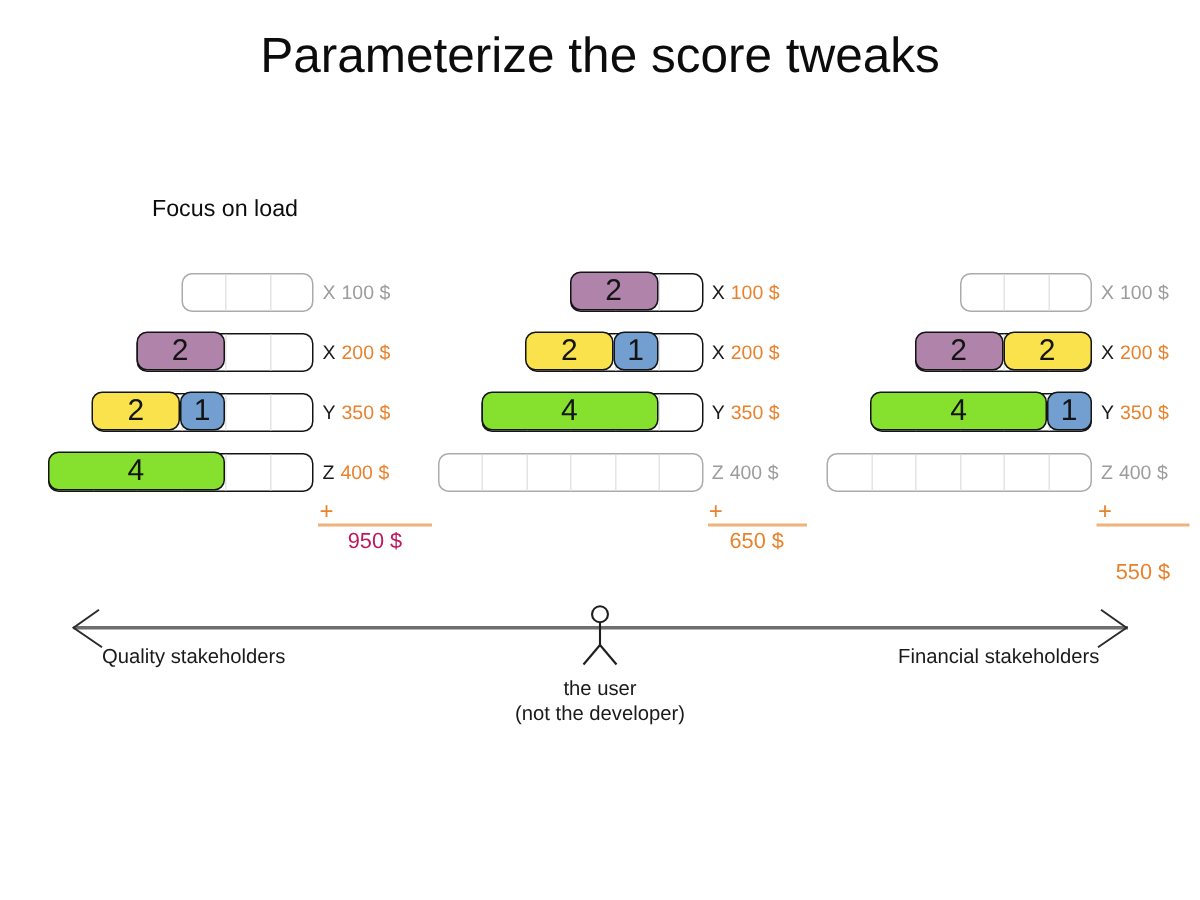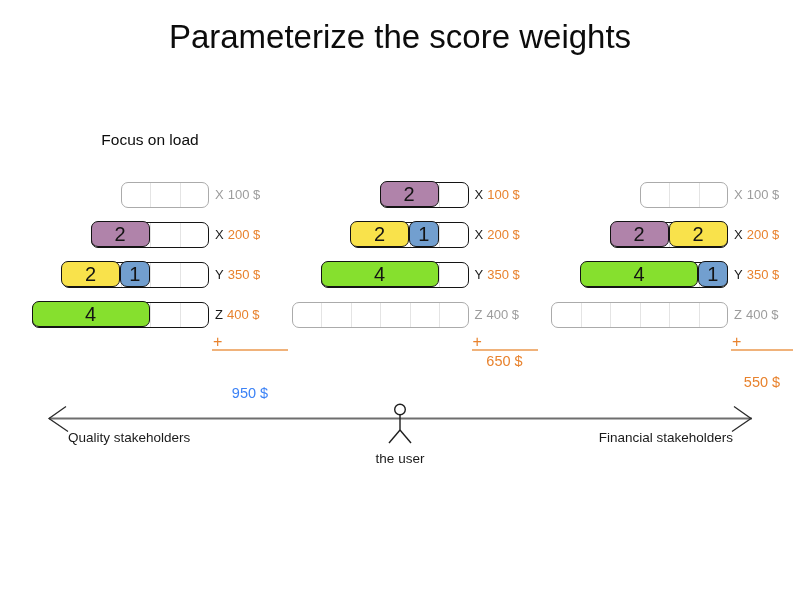--- a/index.html
+++ b/index.html
@@ -23,21 +23,21 @@
   .total{position:absolute;text-align:center;font-size:14.5px;}
   .axislabel{position:absolute;font-size:13.5px;color:#1a1a1a;white-space:nowrap;}
   .centerlabel{position:absolute;text-align:center;font-size:13.5px;color:#1a1a1a;line-height:17px;}
   svg{display:block;}
 </style>
 </head>
 <body>
 
 <div id="slide">
 
-  <div class="title">Parameterize the score weights</div>
+  <div class="title">Parameterize the score tweaks</div>
 
   <div id="columns" style="position:absolute;left:0;top:0;width:637px;height:600px;">
       <div class="colhead" style="left: 20px; top: 131px;">Focus on load</div>
       <div class="rowbox empty" style="left: 120.5px; top: 181.5px; width: 88.5px; height: 26px;">
         <div class="sep" style="left: 28.5px;"></div>
         <div class="sep" style="left: 58px;"></div>
       </div>
       <div class="rowlabel" style="left: 215px; top: 181.5px;"><div style="display: inline; color: rgb(156, 156, 156);">X</div><div class="amt" style="display: inline; color: rgb(156, 156, 156);">100 $</div></div>
       <div class="rowbox filled" style="left: 91px; top: 221.5px; width: 118px; height: 26px;">
         <div class="sep" style="left: 28.5px;"></div>
@@ -59,21 +59,21 @@
         <div class="sep" style="left: 28.5px;"></div>
         <div class="sep" style="left: 58px;"></div>
         <div class="sep" style="left: 87.5px;"></div>
         <div class="sep" style="left: 117px;"></div>
         <div class="sep" style="left: 146.5px;"></div>
         <div class="block" style="left: -1.5px; top: -1.5px; width: 118px; height: 26px; background: rgb(134, 224, 46);">4</div>
       </div>
       <div class="rowlabel" style="left: 215px; top: 301.5px;"><div style="display: inline; color: rgb(26, 26, 26);">Z</div><div class="amt" style="display: inline; color: rgb(232, 130, 45);">400 $</div></div>
       <div class="plus" style="left: 213px; top: 334px; color: rgb(232, 130, 45);">+</div>
       <div class="sumline" style="left: 212px; top: 348.5px; width: 76px; background: rgb(240, 178, 122);"></div>
-      <div class="total" style="left: 212px; top: 353px; width: 76px; color: #3b82f6; margin-top: 32px;">950 $</div>
+      <div class="total" style="left: 212px; top: 353px; width: 76px; color: #be185d;">950 $</div>
       <div class="rowbox filled" style="left: 380px; top: 181.5px; width: 88.5px; height: 26px;">
         <div class="sep" style="left: 28.5px;"></div>
         <div class="sep" style="left: 58px;"></div>
         <div class="block" style="left: -1.5px; top: -1.5px; width: 59px; height: 26px; background: rgb(176, 131, 170);">2</div>
       </div>
       <div class="rowlabel" style="left: 474.5px; top: 181.5px;"><div style="display: inline; color: rgb(26, 26, 26);">X</div><div class="amt" style="display: inline; color: rgb(232, 130, 45);">100 $</div></div>
       <div class="rowbox filled" style="left: 350.5px; top: 221.5px; width: 118px; height: 26px;">
         <div class="sep" style="left: 28.5px;"></div>
         <div class="sep" style="left: 58px;"></div>
         <div class="sep" style="left: 87.5px;"></div>
@@ -145,15 +145,16 @@
       <line x1="400" y1="35" x2="411" y2="48" stroke="#1e1e1e" stroke-width="1.4"></line>
       <circle cx="400" cy="14.5" r="5.3" fill="#ffffff" stroke="#1e1e1e" stroke-width="1.4"></circle>
     </g>
   </svg>
 
   <div class="axislabel" style="left:68px;top:430px;">Quality stakeholders</div>
   <div class="axislabel" style="right:67px;top:430px;">Financial stakeholders</div>
 
   <div class="centerlabel" style="left:290px;width:220px;top:450px;text-align:center;">
     <div>the user</div>
+    <div>(not the developer)</div>
   </div>
 
 </div>
 
 </body></html>

